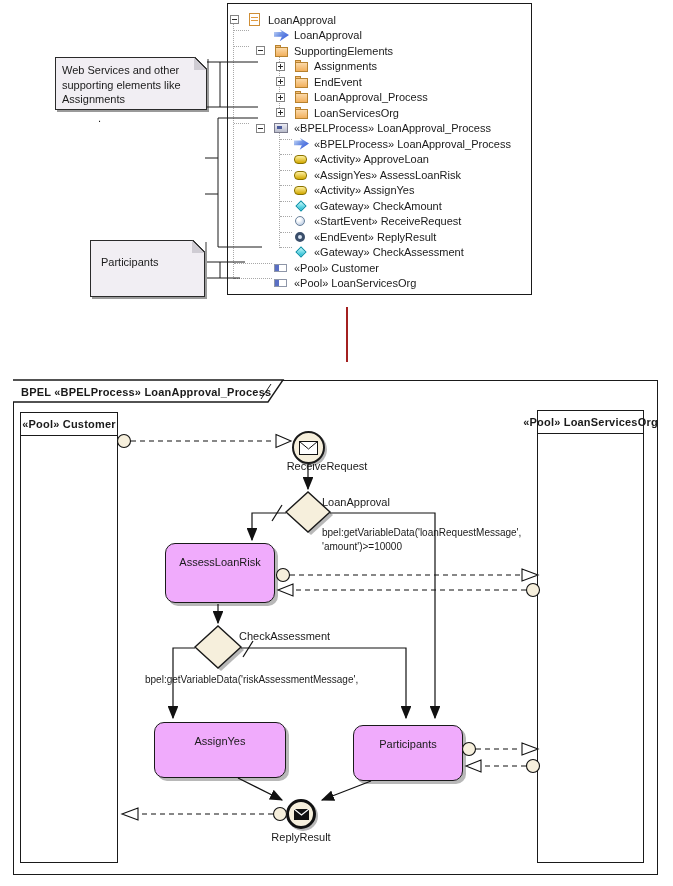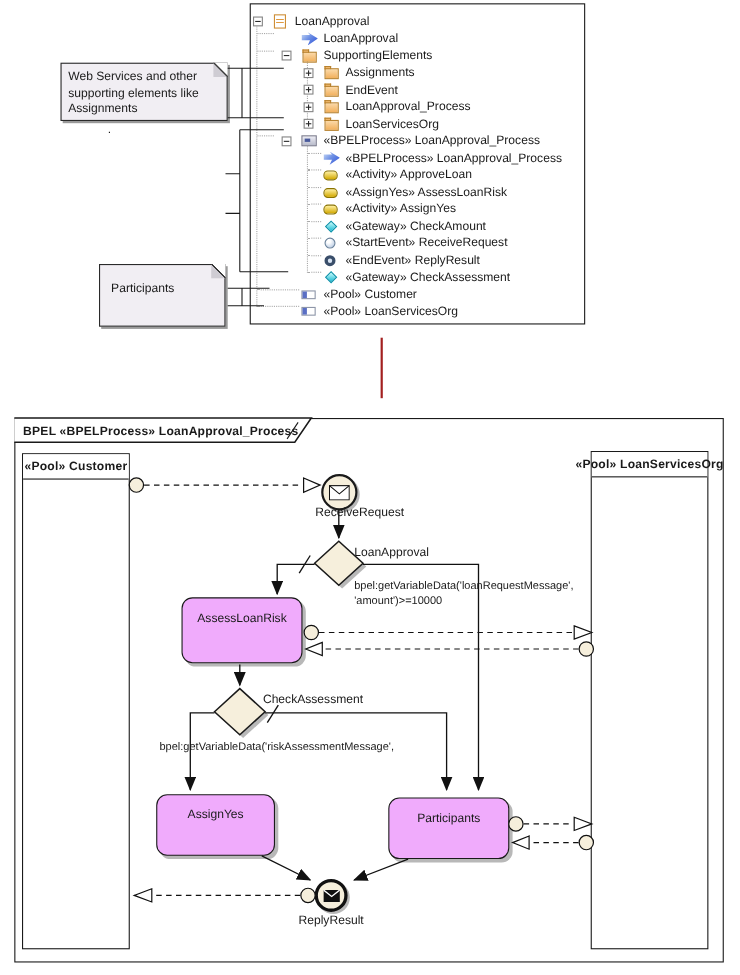--- a/index.html
+++ b/index.html
@@ -50,21 +50,21 @@
   #frame{position:absolute;left:13px;top:380px;width:645px;height:495px;border:1.4px solid #1a1a1a;box-sizing:border-box;z-index:2;}
   #frame-label{position:absolute;left:21px;top:386px;font-size:11px;font-weight:bold;letter-spacing:.2px;z-index:5;white-space:nowrap;}
   .pool{position:absolute;border:1.4px solid #1a1a1a;box-sizing:border-box;z-index:2;}
   .pool-header{height:22px;border-bottom:1.4px solid #1a1a1a;display:flex;align-items:center;justify-content:center;
                font-size:11px;font-weight:bold;white-space:nowrap;letter-spacing:.2px;background:#fff;}
   #pool-customer{left:20px;top:412px;width:98px;height:451px;}
   #pool-lso{left:537px;top:410px;width:107px;height:453px;}
   .task{position:absolute;border:1.6px solid #1a1a1a;border-radius:10px;background:#f0abfc;
         box-shadow:3px 3px 0 #B8B8B8;font-size:11px;text-align:center;padding-top:12px;box-sizing:border-box;z-index:2;}
   #task-assess{left:165px;top:543px;width:110px;height:60px;}
-  #task-assign{left:142px;top:722px;width:108px;height:56px;}
+  #task-assign{left:154px;top:722px;width:132px;height:56px;}
   #task-approve{left:353px;top:725px;width:110px;height:56px;}
   .event{position:absolute;border-radius:50%;background:#F6EFDC;display:flex;align-items:center;justify-content:center;
          box-sizing:border-box;z-index:2;}
   #ev-start{left:292px;top:431px;width:33px;height:33px;border:2px solid #1a1a1a;box-shadow:2px 2px 0 #B8B8B8;}
   #ev-end{left:286px;top:799px;width:30px;height:30px;border:3.5px solid #111;box-shadow:2px 2px 0 #B8B8B8;}
   .dlabel{position:absolute;font-size:11px;white-space:nowrap;z-index:4;}
   .cond{position:absolute;font-size:10px;line-height:14px;white-space:nowrap;z-index:4;}
   #lbl-receive{left:267px;top:460px;width:120px;text-align:center;}
   #lbl-checkamount{left:322px;top:496px;}
   #lbl-checkassessment{left:239px;top:630px;}

